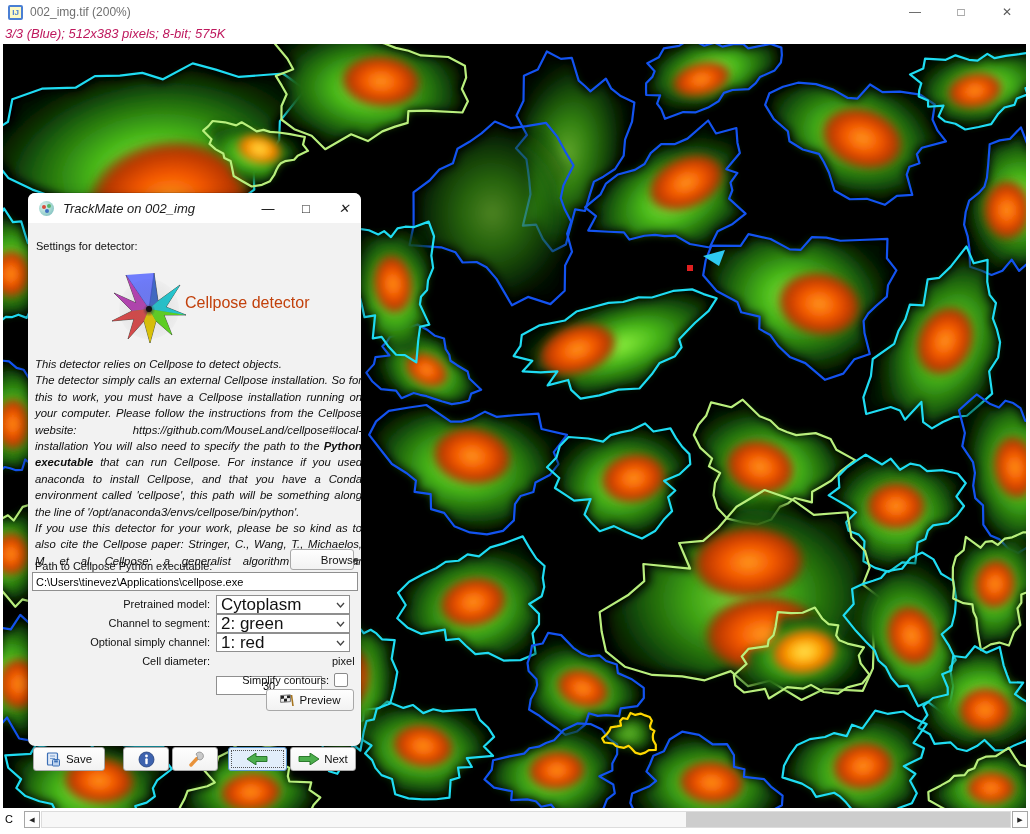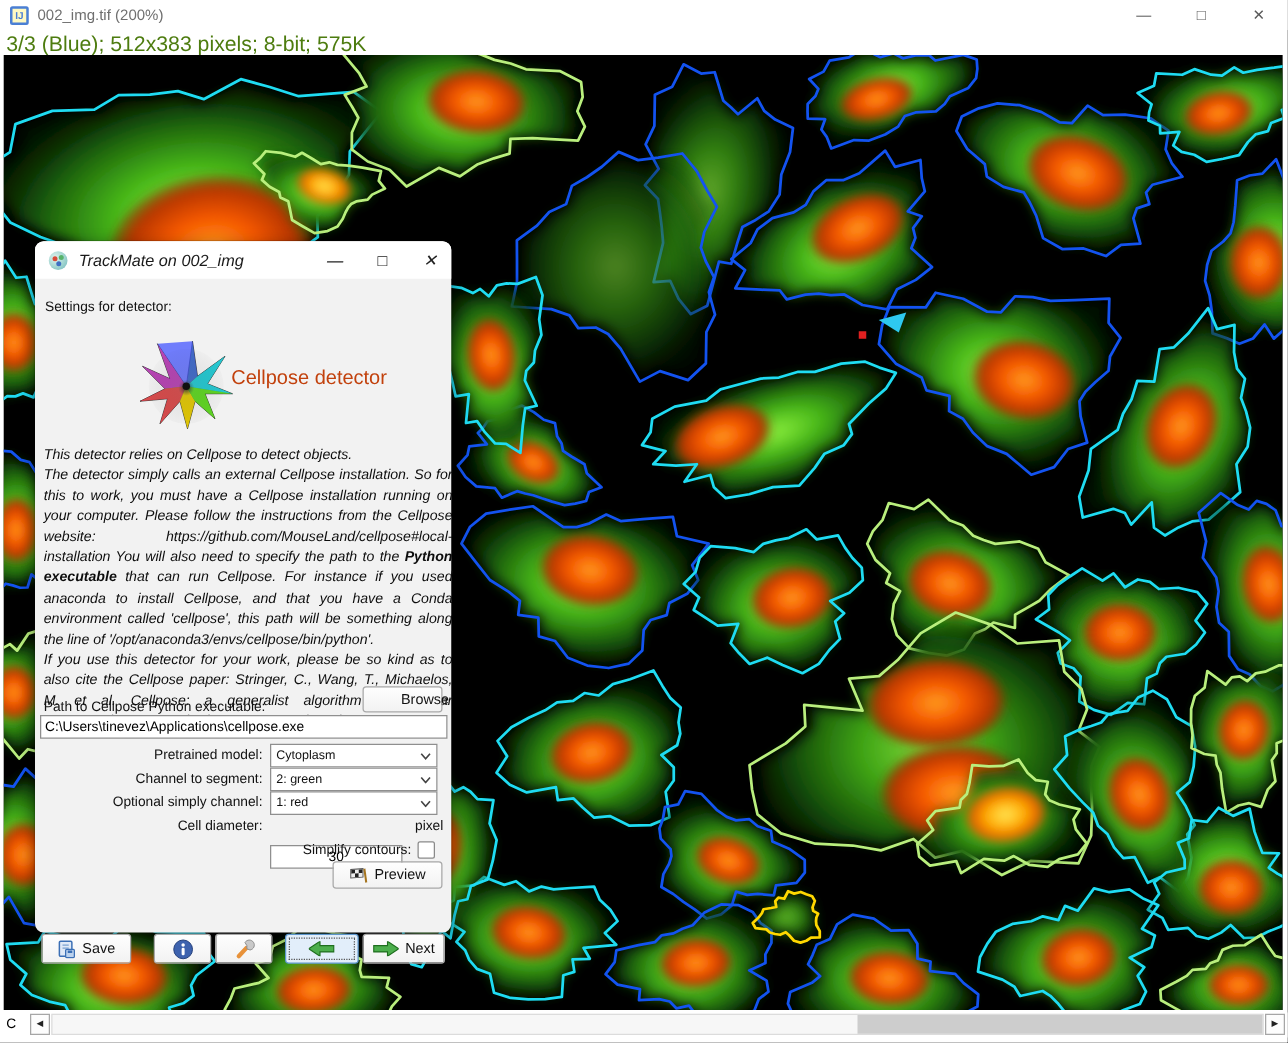--- a/index.html
+++ b/index.html
@@ -9,21 +9,21 @@
   
   .titlebar { position:absolute; left:0; top:0; width:1030px; height:24px; background:#fff;
     display:flex; align-items:center; }
   .app-icon { width:15px; height:15px; margin-left:8px; border:2px solid #4a7fd4; border-radius:2px;
     background:#fef9c3; color:#4a7fd4; font-size:8px; font-weight:bold; line-height:11px; text-align:center; }
   .win-title { margin-left:7px; font-size:12px; color:#6f6f6f; }
   .win-controls { position:absolute; right:0; top:0; height:24px; display:flex; }
   .win-btn { width:46px; height:24px; display:flex; align-items:center; justify-content:center;
     color:#5a5a5a; font-size:12px; }
   .statusbar { position:absolute; left:0; top:24px; width:1030px; height:20px; }
-  .status-text { position:absolute; left:5px; top:2px; font-size:17px; color:#4d7c0f; }
+  .status-text { position:absolute; left:5px; top:2px; font-size:13px; color:#be185d;font-style:italic; }
 
   
   .canvas-wrap { position:absolute; left:3px; top:44px; width:1023px; height:764px; background:#000; }
   .canvas-wrap svg { display:block; }
 
   
   .cbar { position:absolute; left:0; top:810px; width:1030px; height:20px; background:#fff; }
   .cbar-label { position:absolute; left:5px; top:3px; font-size:11px; color:#000; }
   .sb-btn { position:absolute; top:1px; width:16px; height:17px; background:#fdfdfd;
     border:1px solid #a6a6a6; font-size:7px; color:#222; text-align:center; line-height:15px; }
@@ -61,21 +61,21 @@
   .btn { background:linear-gradient(#fefefe,#f2f2f2); border:1px solid #a8a8a8; border-radius:3px;
     font-size:11.5px; color:#111; display:flex; align-items:center; justify-content:center;
     font-family:"Liberation Sans", sans-serif; }
   .browse-btn { position:absolute; right:7px; top:326px; width:64px; height:21px;padding-left:36px; }
   .path-input { position:absolute; left:4px; top:349px; width:326px; height:19px; border:1px solid #8f8f8f;
     background:#fff; font-size:11px; padding:0 3px; font-family:"Liberation Sans", sans-serif; color:#000; }
 
   .form-row { position:absolute; left:0; width:100%; height:19px; }
   .form-label { position:absolute; right:151px; top:3px; text-align:right; white-space:nowrap; color:#111; }
   .combo { position:absolute; left:188px; top:0; width:134px; height:19px; background:#fff;
-    border:1px solid #8f8f8f; display:flex; align-items:center; padding:0 4px; font-size:10px; }
+    border:1px solid #8f8f8f; display:flex; align-items:center; padding:0 4px; font-size:17px; }
   .combo .chev { position:absolute; right:4px; top:6px; }
   .diam-input { position:absolute; left:188px; top:0; width:106px; height:19px; border:1px solid #8f8f8f;
     background:#fff; text-align:center; font-size:11px; font-family:"Liberation Sans", sans-serif;margin-top:24px; }
   .unit-label { position:absolute; left:304px; top:3px; }
   .simplify-label { position:absolute; right:32px; top:3px;margin-left:36px; }
   .checkbox { position:absolute; left:306px; top:2px; width:14px; height:14px; background:#fff;
     border:1px solid #8a8a8a; border-radius:2px; }
 
   .preview-btn { position:absolute; right:7px; top:466px; width:88px; height:22px; gap:5px; }
 

